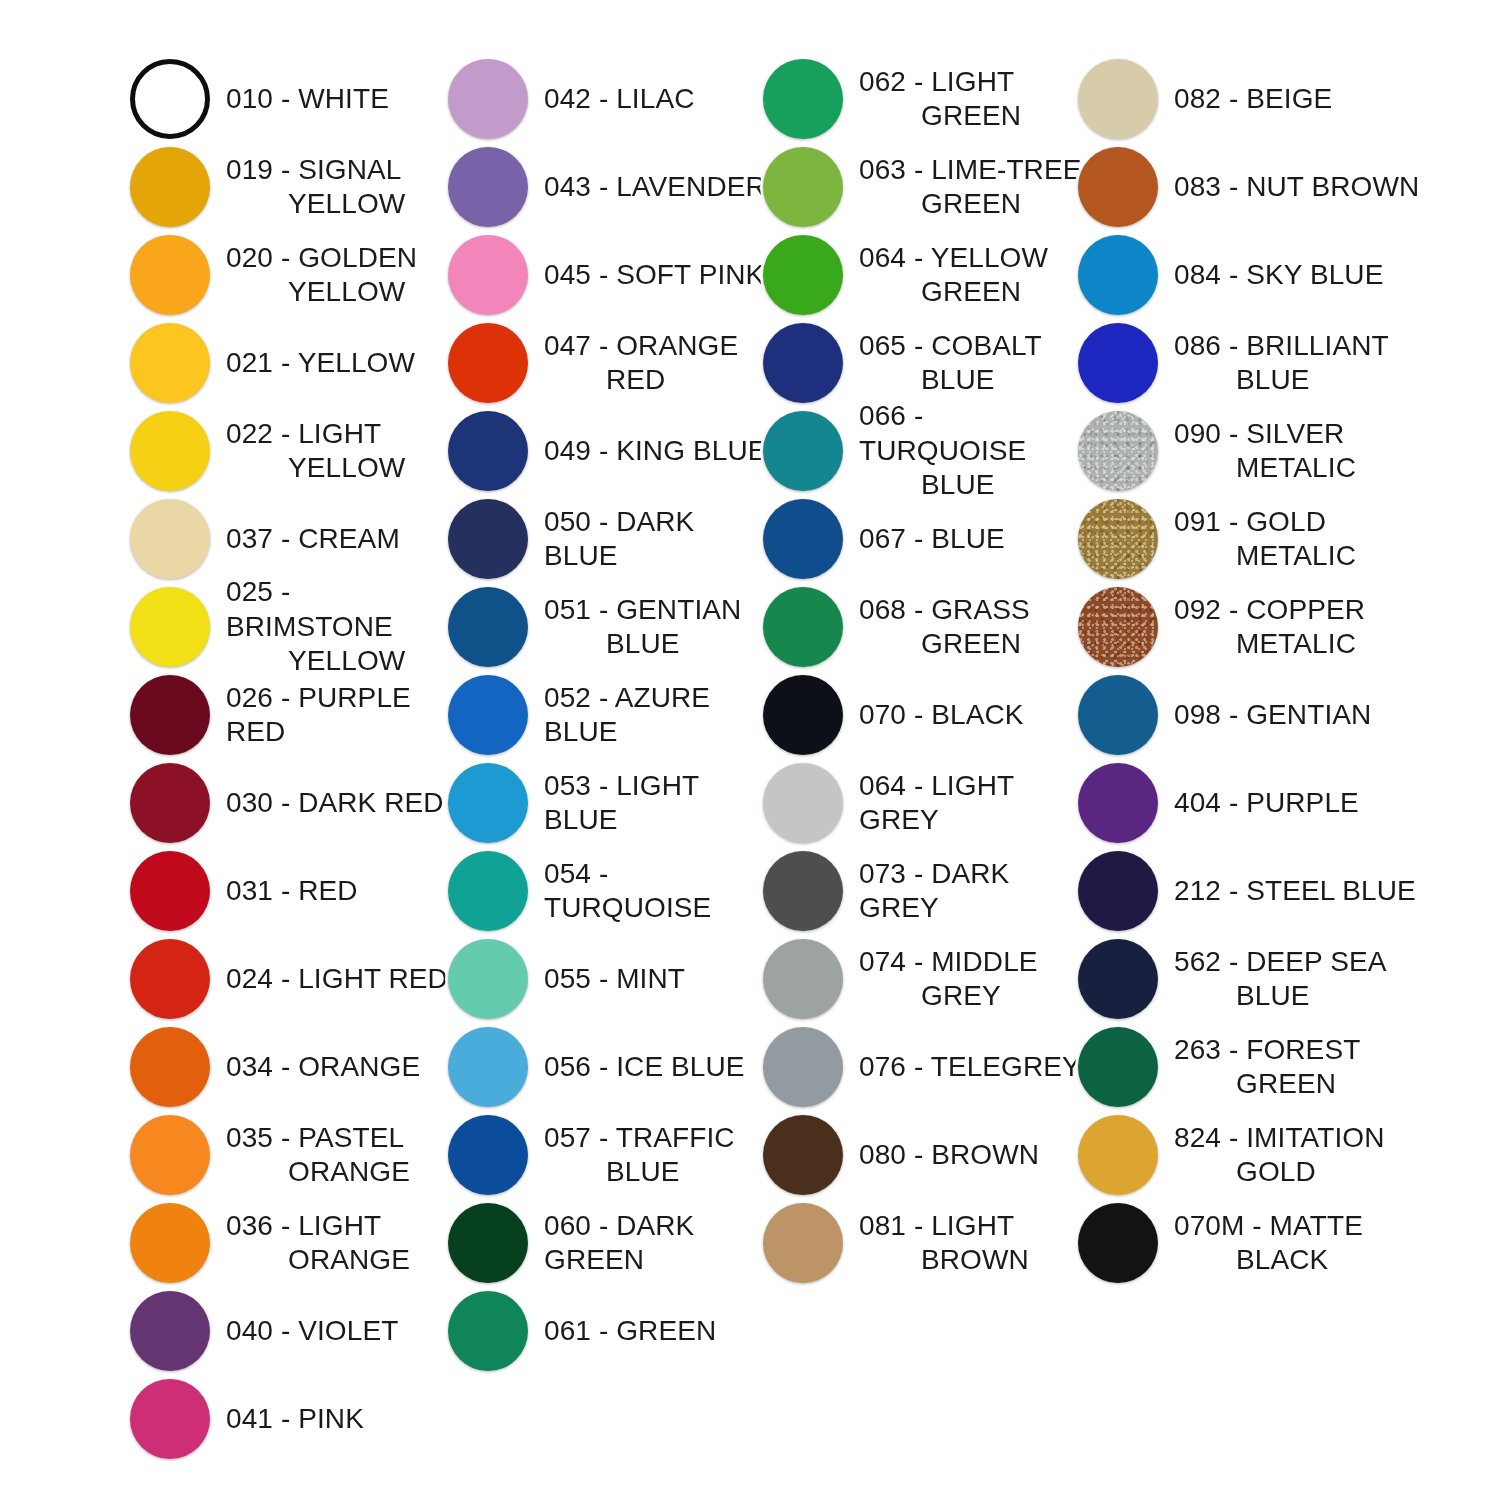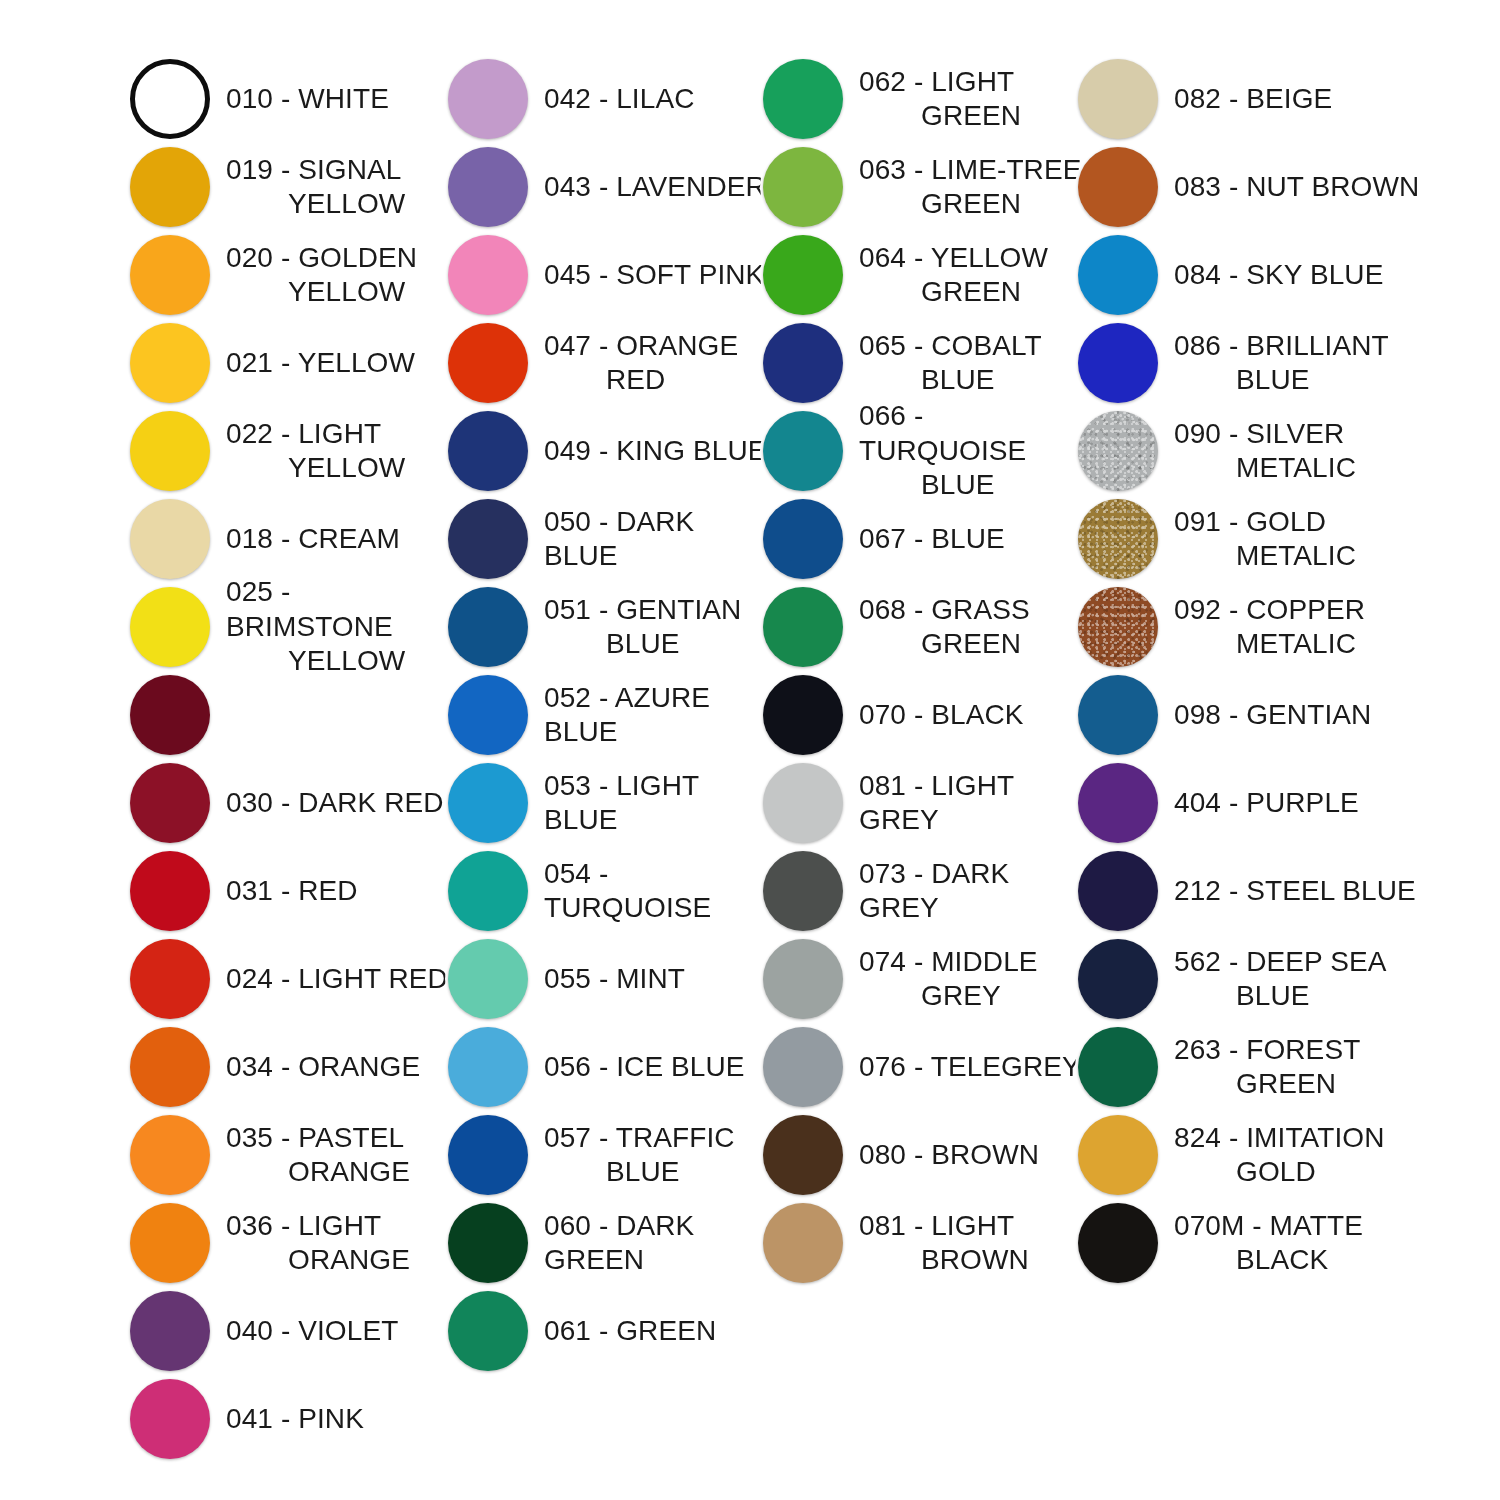--- a/index.html
+++ b/index.html
@@ -98,28 +98,29 @@
       <div class="swatch-row">
         <div class="swatch-dot" title="YELLOW" style="background: rgb(252, 197, 32);"></div>
         <div class="swatch-label"><span>021 - YELLOW</span></div>
       </div>
       <div class="swatch-row">
         <div class="swatch-dot" title="LIGHT YELLOW" style="background: rgb(245, 208, 20);"></div>
         <div class="swatch-label"><span>022 - LIGHT</span><span class="wrap2">YELLOW</span></div>
       </div>
       <div class="swatch-row">
         <div class="swatch-dot" title="CREAM" style="background: rgb(233, 216, 166);"></div>
-        <div class="swatch-label"><span>018 - CREAM</span></div>
+        <div class="swatch-label"><span>037 - CREAM</span></div>
       </div>
       <div class="swatch-row">
         <div class="swatch-dot" title="BRIMSTONE YELLOW" style="background: rgb(242, 224, 22);"></div>
         <div class="swatch-label"><span>025 - BRIMSTONE</span><span class="wrap2">YELLOW</span></div>
       </div>
       <div class="swatch-row">
         <div class="swatch-dot" title="PURPLE RED" style="background: rgb(107, 10, 30);"></div>
+        <div class="swatch-label"><span>026 - PURPLE RED</span></div>
       </div>
       <div class="swatch-row">
         <div class="swatch-dot" title="DARK RED" style="background: rgb(140, 17, 39);"></div>
         <div class="swatch-label"><span>030 - DARK RED</span></div>
       </div>
       <div class="swatch-row">
         <div class="swatch-dot" title="RED" style="background: rgb(192, 10, 27);"></div>
         <div class="swatch-label"><span>031 - RED</span></div>
       </div>
       <div class="swatch-row">
@@ -237,21 +238,21 @@
       <div class="swatch-row">
         <div class="swatch-dot" title="GRASS GREEN" style="background: rgb(23, 136, 77);"></div>
         <div class="swatch-label"><span>068 - GRASS</span><span class="wrap2">GREEN</span></div>
       </div>
       <div class="swatch-row">
         <div class="swatch-dot" title="BLACK" style="background: rgb(14, 16, 24);"></div>
         <div class="swatch-label"><span>070 - BLACK</span></div>
       </div>
       <div class="swatch-row">
         <div class="swatch-dot" title="LIGHT GREY" style="background: rgb(196, 198, 198);"></div>
-        <div class="swatch-label"><span>081 - LIGHT GREY</span></div>
+        <div class="swatch-label"><span>064 - LIGHT GREY</span></div>
       </div>
       <div class="swatch-row">
         <div class="swatch-dot" title="DARK GREY" style="background: rgb(76, 79, 77);"></div>
         <div class="swatch-label"><span>073 - DARK GREY</span></div>
       </div>
       <div class="swatch-row">
         <div class="swatch-dot" title="MIDDLE GREY" style="background: rgb(156, 163, 161);"></div>
         <div class="swatch-label"><span>074 - MIDDLE</span><span class="wrap2">GREY</span></div>
       </div>
       <div class="swatch-row">

